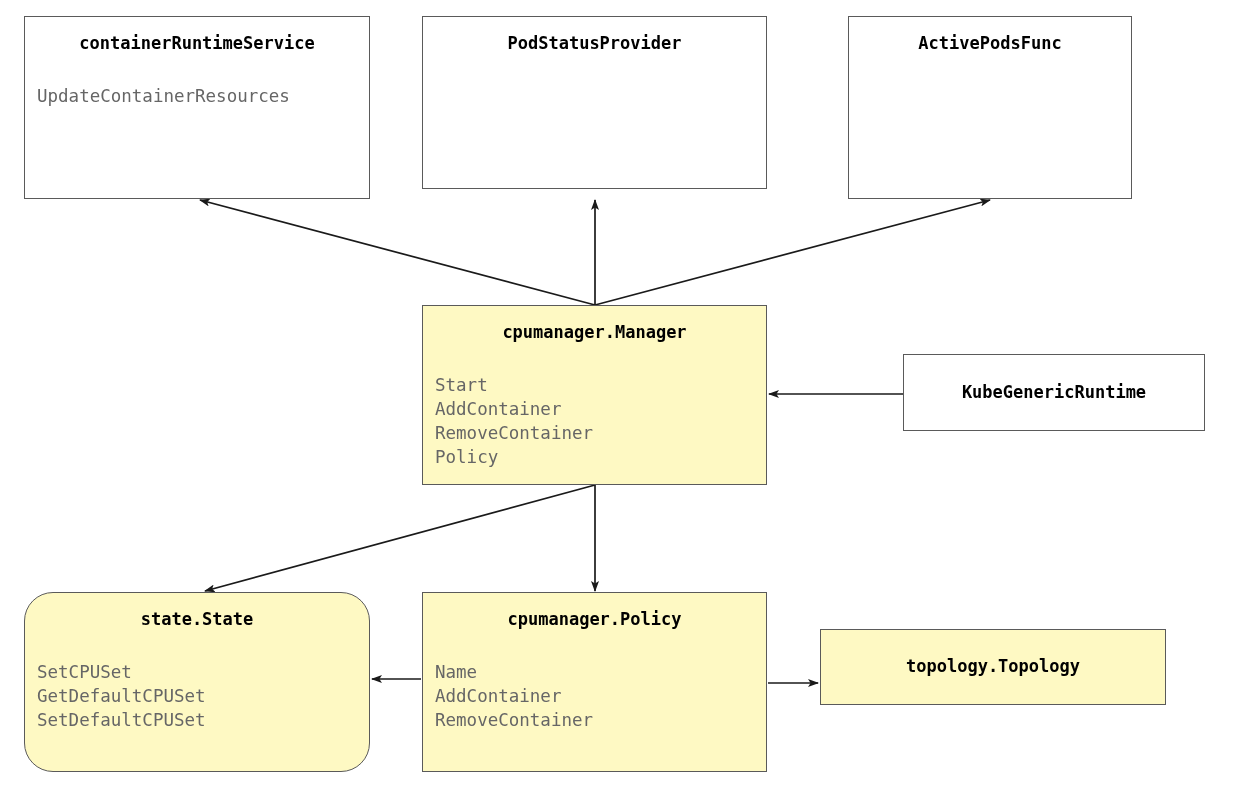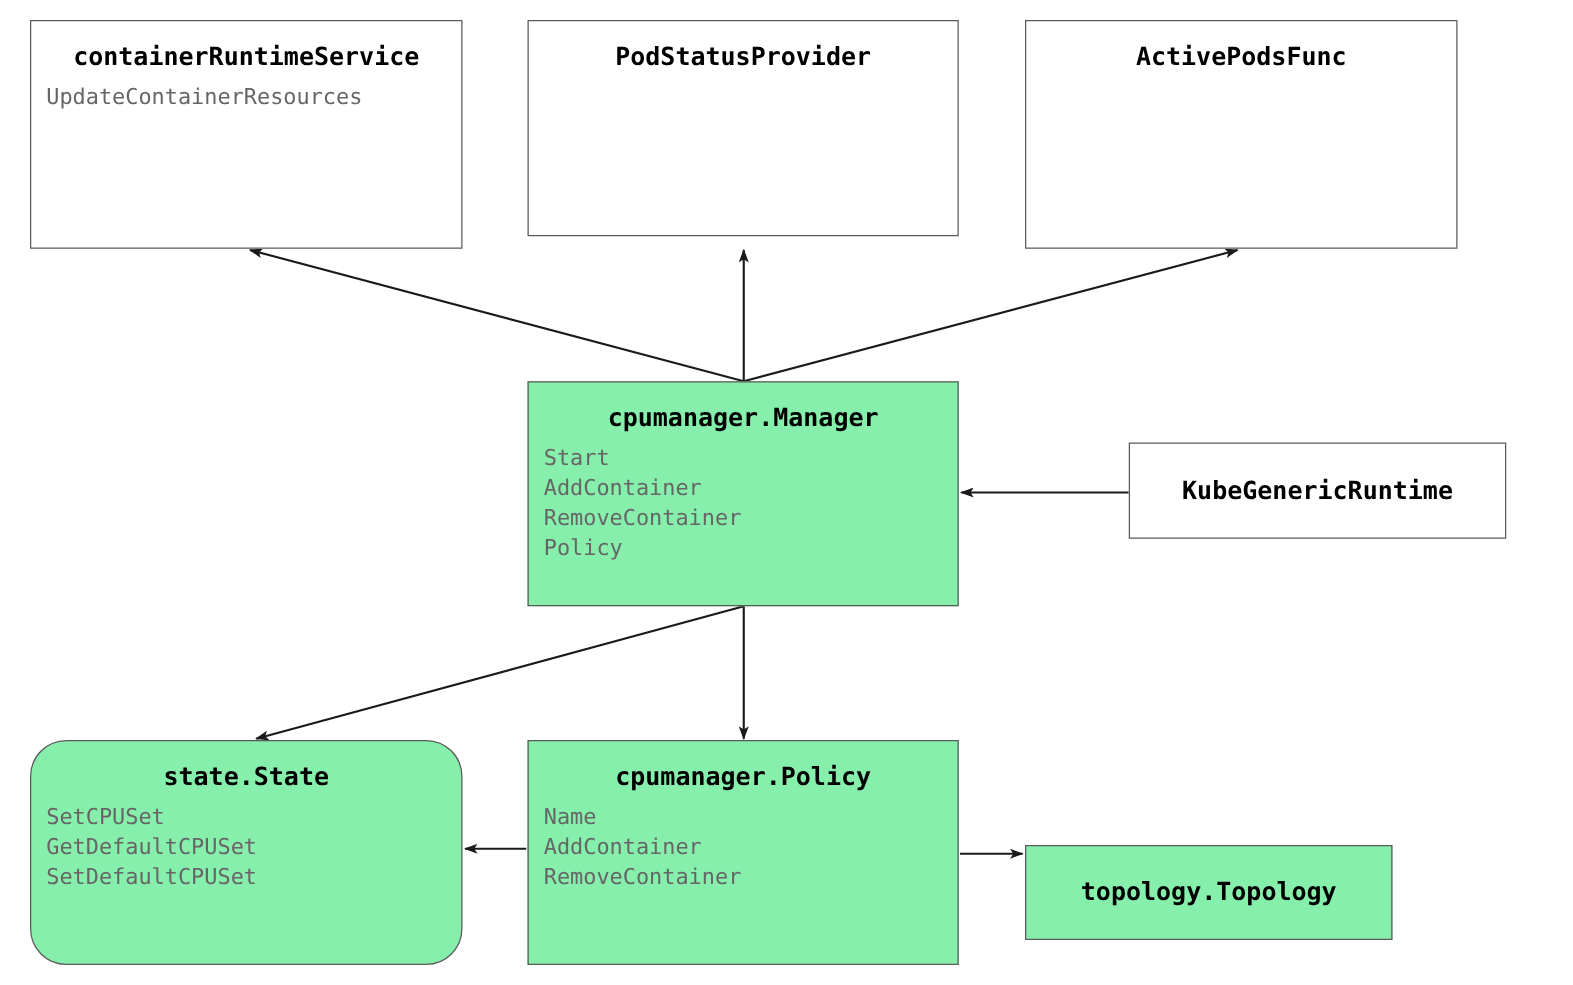--- a/index.html
+++ b/index.html
@@ -26,45 +26,45 @@
     pointer-events: none;
   }
   .node {
     position: absolute;
     box-sizing: border-box;
     border: 1.6px solid #5a5a5a;
     background: #ffffff;
     z-index: 2;
   }
   .node.filled {
-    background: #86efac;
+    background: #fef9c3;
   }
   .node-title {
     position: absolute;
     left: 0;
     right: 0;
     text-align: center;
     font-weight: bold;
-    font-size: 20px;
+    font-size: 17px;
     color: #000000;
     letter-spacing: 0px;
     white-space: nowrap;
   }
   .node-title.t-top {
     top: 16px;
   }
   .node-title.t-mid {
     top: 50%;
     transform: translateY(-50%);
     margin-top: -1px;
   }
   .methods {
     position: absolute;
     left: 12px;
-    top: 49px;
+    top: 67px;
     font-size: 17.5px;
     line-height: 24px;
     color: #666666;
     white-space: nowrap;
   }
   .methods .m {
     display: block;
   }
 </style>
 </head>
@@ -93,21 +93,21 @@
   <div id="nodes">
       <div class="node" style="left: 24px; top: 16px; width: 346px; height: 183px;">
         <div class="node-title t-top">containerRuntimeService</div>
         <div class="methods">
           <span class="m">UpdateContainerResources</span>
         </div>
       </div>
       <div class="node" style="left: 422px; top: 16px; width: 345px; height: 173px;">
         <div class="node-title t-top">PodStatusProvider</div>
       </div>
-      <div class="node" style="left: 820px; top: 16px; width: 346px; height: 183px;">
+      <div class="node" style="left: 848px; top: 16px; width: 284px; height: 183px;">
         <div class="node-title t-top">ActivePodsFunc</div>
       </div>
       <div class="node filled" style="left: 422px; top: 305px; width: 345px; height: 180px;">
         <div class="node-title t-top">cpumanager.Manager</div>
         <div class="methods">
           <span class="m">Start</span>
           <span class="m">AddContainer</span>
           <span class="m">RemoveContainer</span>
           <span class="m">Policy</span>
         </div>
@@ -124,18 +124,18 @@
         </div>
       </div>
       <div class="node filled" style="left: 422px; top: 592px; width: 345px; height: 180px;">
         <div class="node-title t-top">cpumanager.Policy</div>
         <div class="methods">
           <span class="m">Name</span>
           <span class="m">AddContainer</span>
           <span class="m">RemoveContainer</span>
         </div>
       </div>
-      <div class="node filled" style="left: 820px; top: 676px; width: 294px; height: 76px;">
+      <div class="node filled" style="left: 820px; top: 629px; width: 346px; height: 76px;">
         <div class="node-title t-mid">topology.Topology</div>
       </div>
     </div>
 
 </div>
 
 </body></html>

